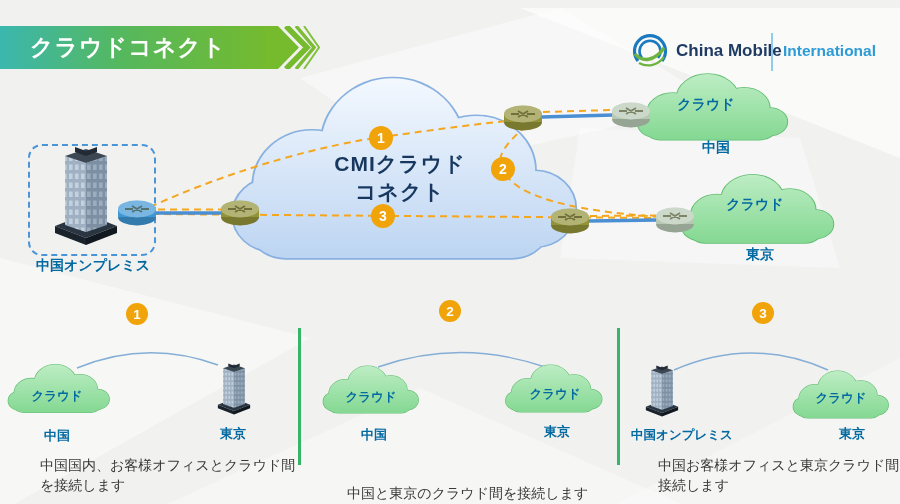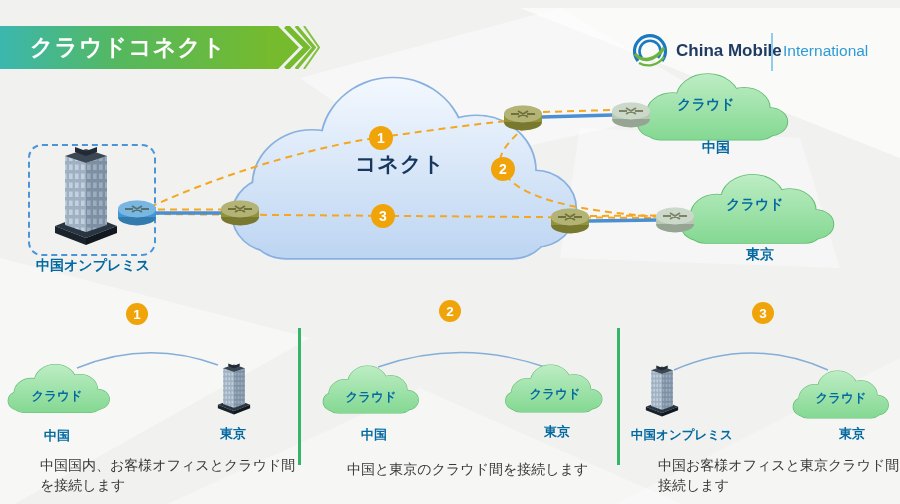--- a/index.html
+++ b/index.html
@@ -15,21 +15,21 @@
     position:absolute;left:0;top:18px;width:268px;height:43px;z-index:3;
     background:linear-gradient(90deg,#3bb7ae 0%,#55b85e 45%,#74ba2e 100%);
     display:flex;align-items:center;padding-left:30px;box-sizing:border-box;
   }
   .banner-title{color:#ffffff;font-size:23px;font-weight:700;letter-spacing:1px;}
   .banner-chevrons{position:absolute;left:266px;top:18px;z-index:3;}
   .brand{position:absolute;left:630px;top:24px;height:42px;z-index:3;}
   .brand-logo{position:absolute;left:0;top:0;}
   .brand-name{position:absolute;left:46px;top:9px;font-size:17px;font-weight:700;color:#1f3b63;white-space:nowrap;text-align:right;}
   .brand-divider{position:absolute;left:141px;top:1px;width:2px;height:38px;background:#8fcdea;}
-  .brand-division{position:absolute;left:153px;top:10px;font-size:15.5px;font-weight:400;color:#2d9bd5;white-space:nowrap;}
+  .brand-division{position:absolute;left:153px;top:10px;font-size:15.5px;font-weight:700;color:#2d9bd5;white-space:nowrap;}
   
   .stage{position:absolute;left:0;top:0;z-index:2;}
   .c-blue-s{fill:#d5e5f8;stroke:#88b0e0;stroke-width:2.2;}
   .c-blue-f{fill:url(#gradBlue);}
   .c-green-s{fill:#a5e2af;stroke:#63bd72;stroke-width:2.8;}
   .c-green-f{fill:url(#gradGreen);}
   .router-blue{fill:#3f97d4;}
   .router-gold{fill:#93933a;}
   .router-pale{fill:#b7c9b4;}
   .route-dash{fill:none;stroke:#f5a61f;stroke-width:2;stroke-dasharray:7 5;}
@@ -188,20 +188,21 @@
     </g>
     <g>
       <path class="mini-arc" d="M674,362 Q752,328 828,362"></path>
       <use href="#building-shape" transform="translate(662,408) scale(0.52)"></use>
       <use href="#cloud-shape" class="c-green-s" transform="translate(841,388) scale(0.43,0.38)"></use>
       <use href="#cloud-shape" class="c-green-f" transform="translate(841,388) scale(0.43,0.38)"></use>
     </g>
   </svg>
 
   <div class="lbl cmi-label">
+    <div>CMIクラウド</div>
     <div>コネクト</div>
   </div>
   <div class="lbl lbl-bold" style="left:18px;top:249px;width:150px;font-size:14px;">中国オンプレミス</div>
   <div class="lbl lbl-bold" style="left:646px;top:88px;width:120px;font-size:14px;">クラウド</div>
   <div class="lbl lbl-bold" style="left:656px;top:131px;width:120px;font-size:14px;">中国</div>
   <div class="lbl lbl-bold" style="left:695px;top:188px;width:120px;font-size:14px;">クラウド</div>
   <div class="lbl lbl-bold" style="left:700px;top:238px;width:120px;font-size:14px;">東京</div>
 
   <div class="badge badge-lg" style="left:369px;top:118px;">1</div>
   <div class="badge badge-lg" style="left:491px;top:149px;">2</div>
@@ -213,21 +214,21 @@
 
   <div class="lbl lbl-bold" style="left:12px;top:380px;width:90px;font-size:12.5px;">クラウド</div>
   <div class="lbl lbl-bold" style="left:27px;top:419px;width:60px;font-size:13px;">中国</div>
   <div class="lbl lbl-bold" style="left:203px;top:417px;width:60px;font-size:13px;">東京</div>
   <div class="caption" style="left:40px;top:448px;width:258px;">中国国内、お客様オフィスとクラウド間を接続します</div>
 
   <div class="lbl lbl-bold" style="left:326px;top:381px;width:90px;font-size:12.5px;">クラウド</div>
   <div class="lbl lbl-bold" style="left:510px;top:378px;width:90px;font-size:12.5px;">クラウド</div>
   <div class="lbl lbl-bold" style="left:344px;top:418px;width:60px;font-size:13px;">中国</div>
   <div class="lbl lbl-bold" style="left:527px;top:415px;width:60px;font-size:13px;">東京</div>
-  <div class="caption" style="left:347px;top:452px;width:270px;">中国と東京のクラウド間を接続します</div>
+  <div class="caption" style="left:347px;top:476px;width:270px;">中国と東京のクラウド間を接続します</div>
 
   <div class="lbl lbl-bold" style="left:622px;top:419px;width:120px;font-size:12.5px;">中国オンプレミス</div>
   <div class="lbl lbl-bold" style="left:796px;top:382px;width:90px;font-size:12.5px;">クラウド</div>
   <div class="lbl lbl-bold" style="left:822px;top:417px;width:60px;font-size:13px;">東京</div>
   <div class="caption" style="left:658px;top:448px;width:265px;">中国お客様オフィスと東京クラウド間を接続します</div>
 
   <div class="panel-divider" style="left:298px;"></div>
   <div class="panel-divider" style="left:617px;"></div>
 
 </div>

